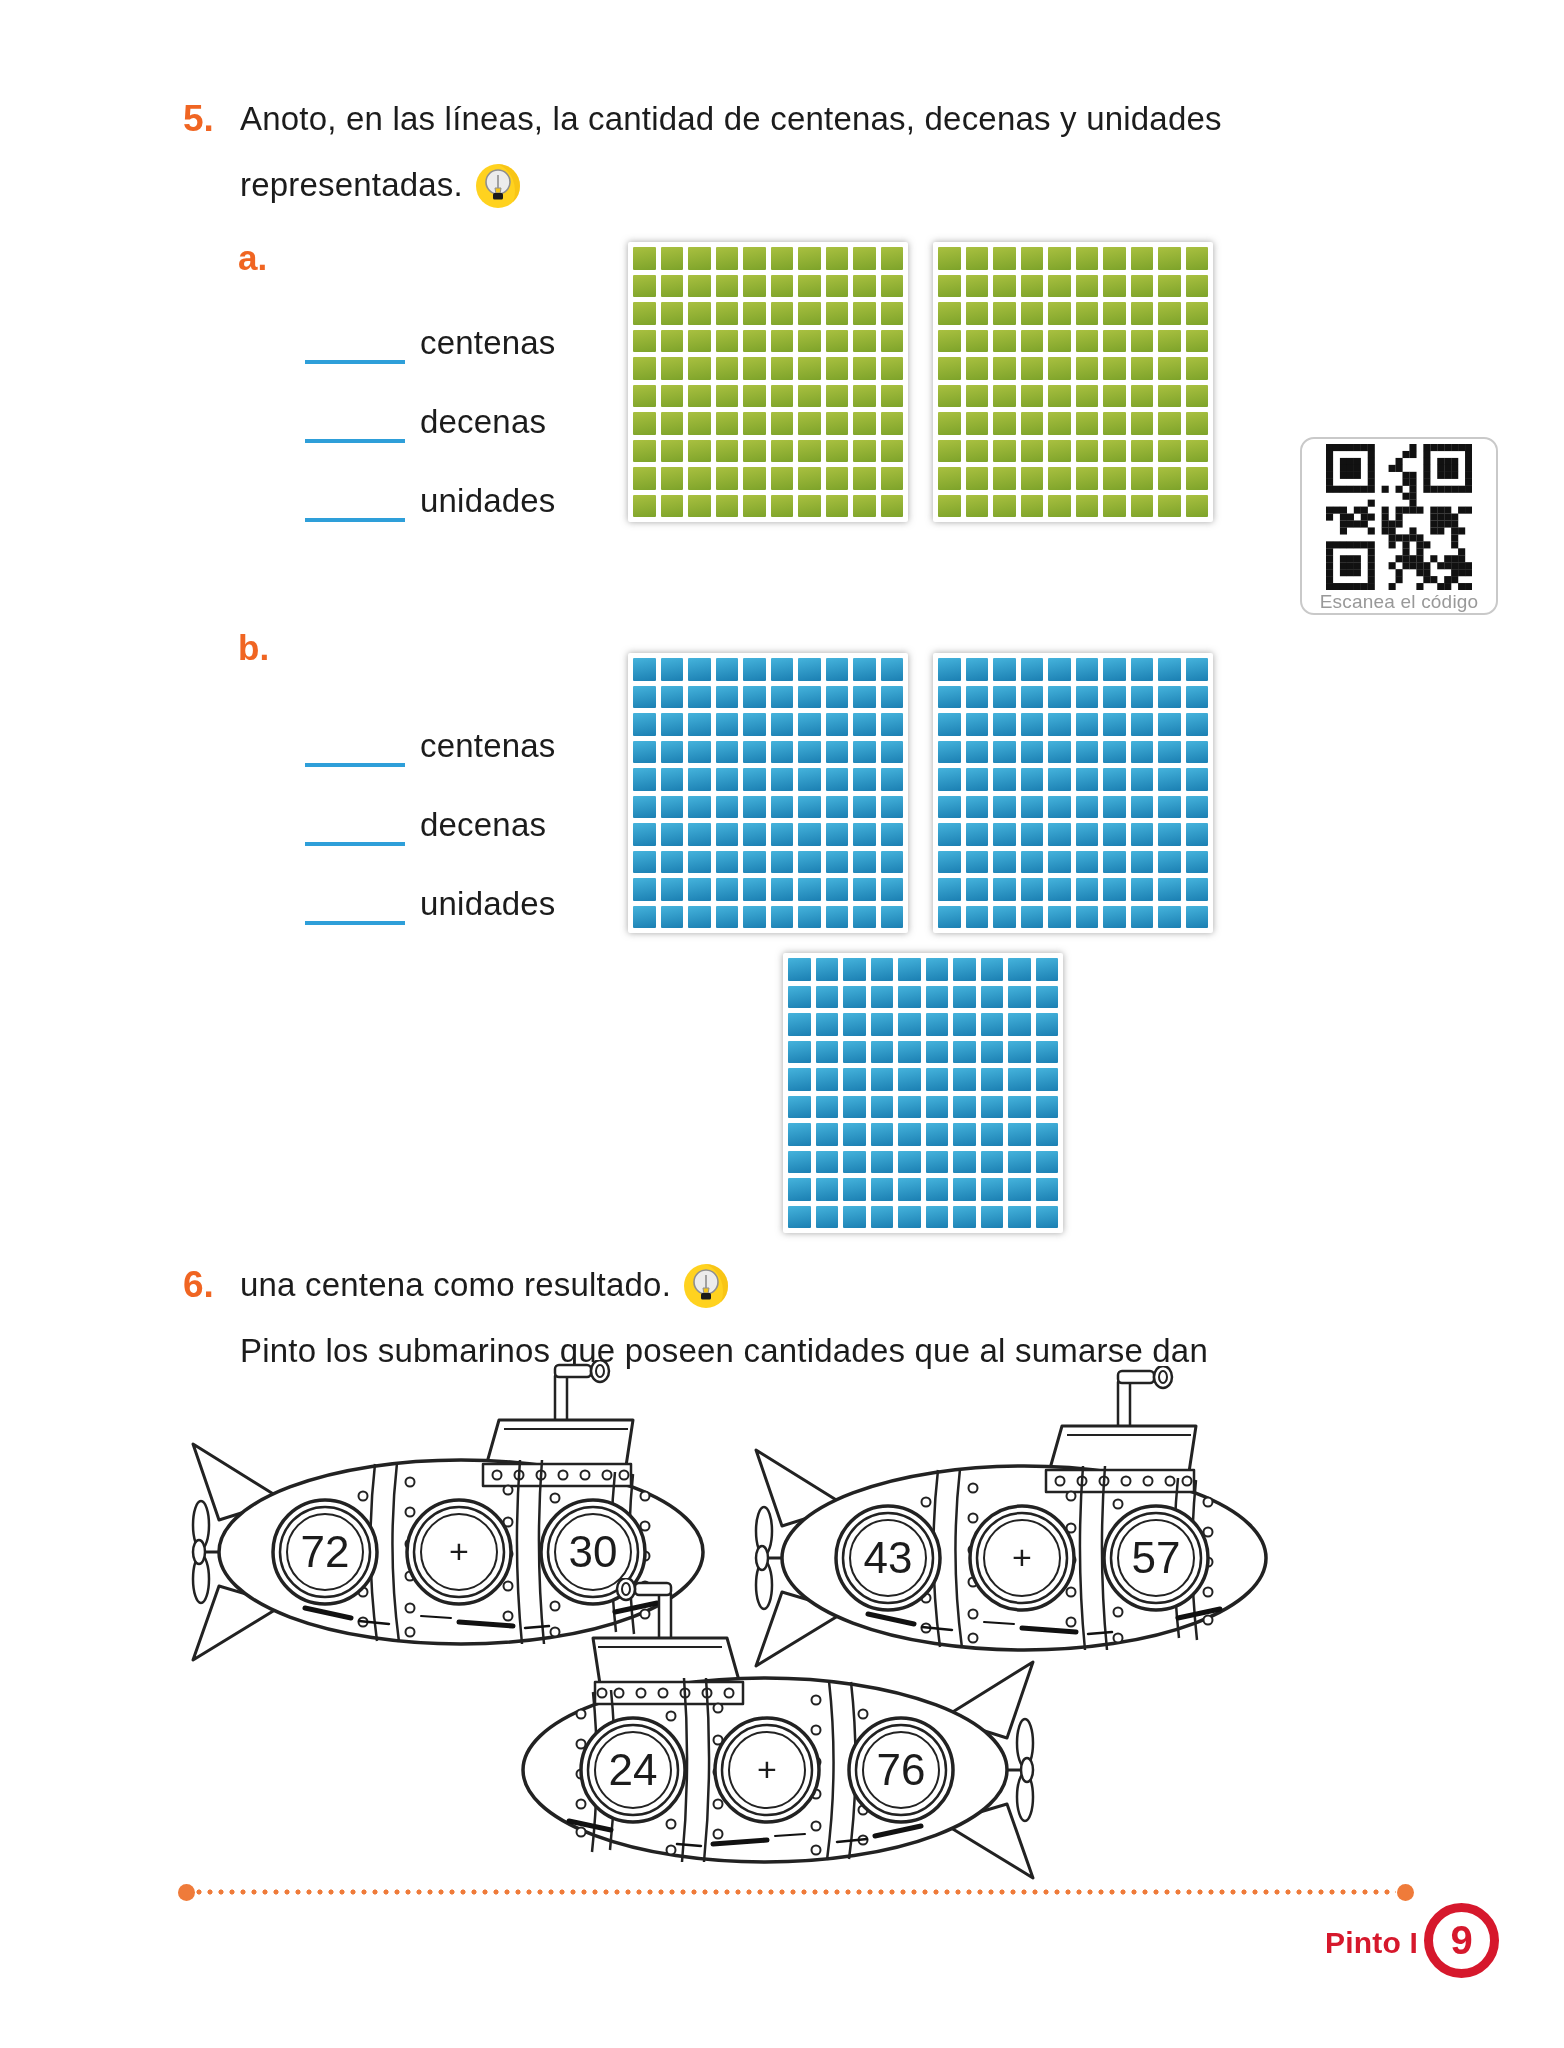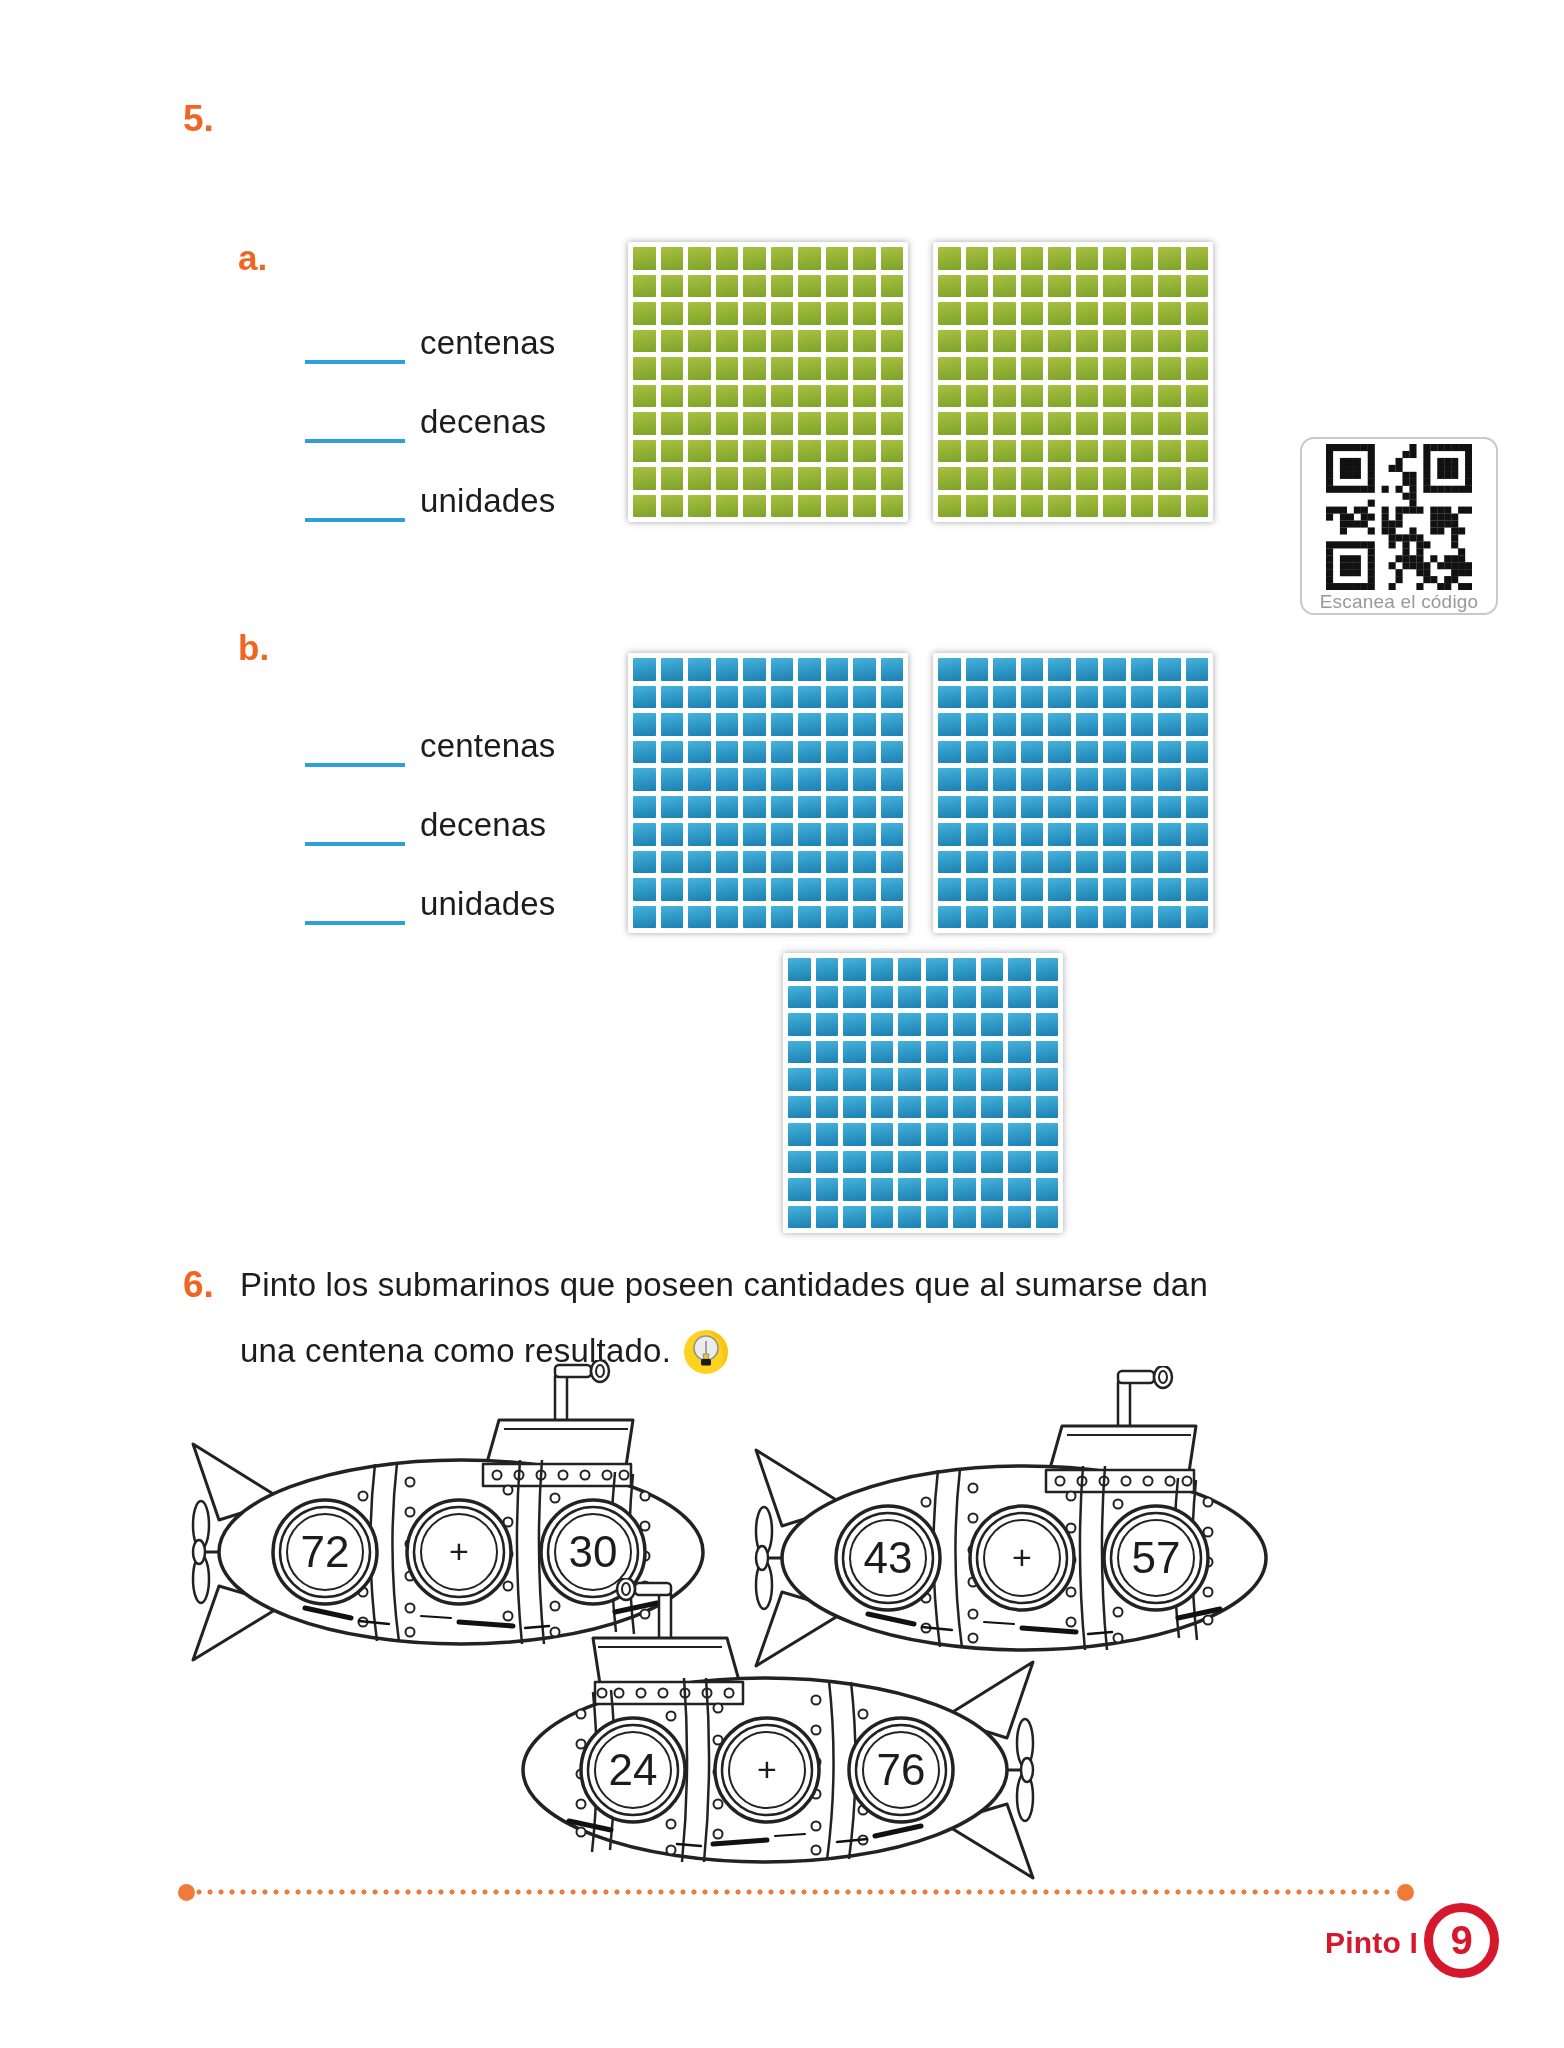--- a/index.html
+++ b/index.html
@@ -165,20 +165,26 @@
       <circle cx="0" cy="0" r="52" stroke-width="3.5"></circle>
       <circle cx="0" cy="0" r="45" stroke-width="2.5"></circle>
       <circle cx="0" cy="0" r="38" stroke-width="2"></circle>
     </g>
   </defs>
 </svg>
 
 <div class="page">
 
   <div class="ex-number" style="left:183px; top:86px;">5.</div>
+  <div class="heading" style="left:240px; top:86px;">
+    <span class="hline">Anoto, en las líneas, la cantidad de centenas, decenas y unidades</span>
+    <span class="hline"><span>representadas.</span><svg class="bulb" viewBox="0 0 46 46">
+          <use href="#bulb-icon" xlink:href="#bulb-icon"></use>
+        </svg></span>
+  </div>
 
   <div class="section-letter" style="left:238px; top:238px;">a.</div>
 
   <div class="blank-row" style="left:305px; top:318px;">
     <span class="blank-line"></span>
     <span class="blank-label">centenas</span>
   </div>
   <div class="blank-row" style="left:305px; top:397px;">
     <span class="blank-line"></span>
     <span class="blank-label">decenas</span>
@@ -927,24 +933,24 @@
       <div class="cell" style="background: linear-gradient(170deg, rgb(69, 179, 220), rgb(27, 127, 178));"></div>
       <div class="cell" style="background: linear-gradient(170deg, rgb(69, 179, 220), rgb(27, 127, 178));"></div>
       <div class="cell" style="background: linear-gradient(170deg, rgb(69, 179, 220), rgb(27, 127, 178));"></div>
       <div class="cell" style="background: linear-gradient(170deg, rgb(69, 179, 220), rgb(27, 127, 178));"></div>
       <div class="cell" style="background: linear-gradient(170deg, rgb(69, 179, 220), rgb(27, 127, 178));"></div>
       <div class="cell" style="background: linear-gradient(170deg, rgb(69, 179, 220), rgb(27, 127, 178));"></div>
     </div>
 
   <div class="ex-number" style="left:183px; top:1252px;">6.</div>
   <div class="heading" style="left:240px; top:1252px;">
-    <span class="hline">Pinto los submarinos que poseen cantidades que al sumarse dan</span>
     <span class="hline"><span>una centena como resultado.</span><svg class="bulb" viewBox="0 0 46 46">
           <use href="#bulb-icon" xlink:href="#bulb-icon"></use>
         </svg></span>
+    <span class="hline">Pinto los submarinos que poseen cantidades que al sumarse dan</span>
   </div>
 
   <svg class="submarine sub-1" viewBox="0 0 560 310">
     <use href="#sub-art" xlink:href="#sub-art"></use>
     <g>
       <use href="#porthole" xlink:href="#porthole" x="162" y="192"></use>
       <use href="#porthole" xlink:href="#porthole" x="296" y="192"></use>
       <use href="#porthole" xlink:href="#porthole" x="430" y="192"></use>
       <text class="porthole-num" x="162" y="207" text-anchor="middle">72</text>
       <text class="porthole-op" x="296" y="203" text-anchor="middle">+</text>

